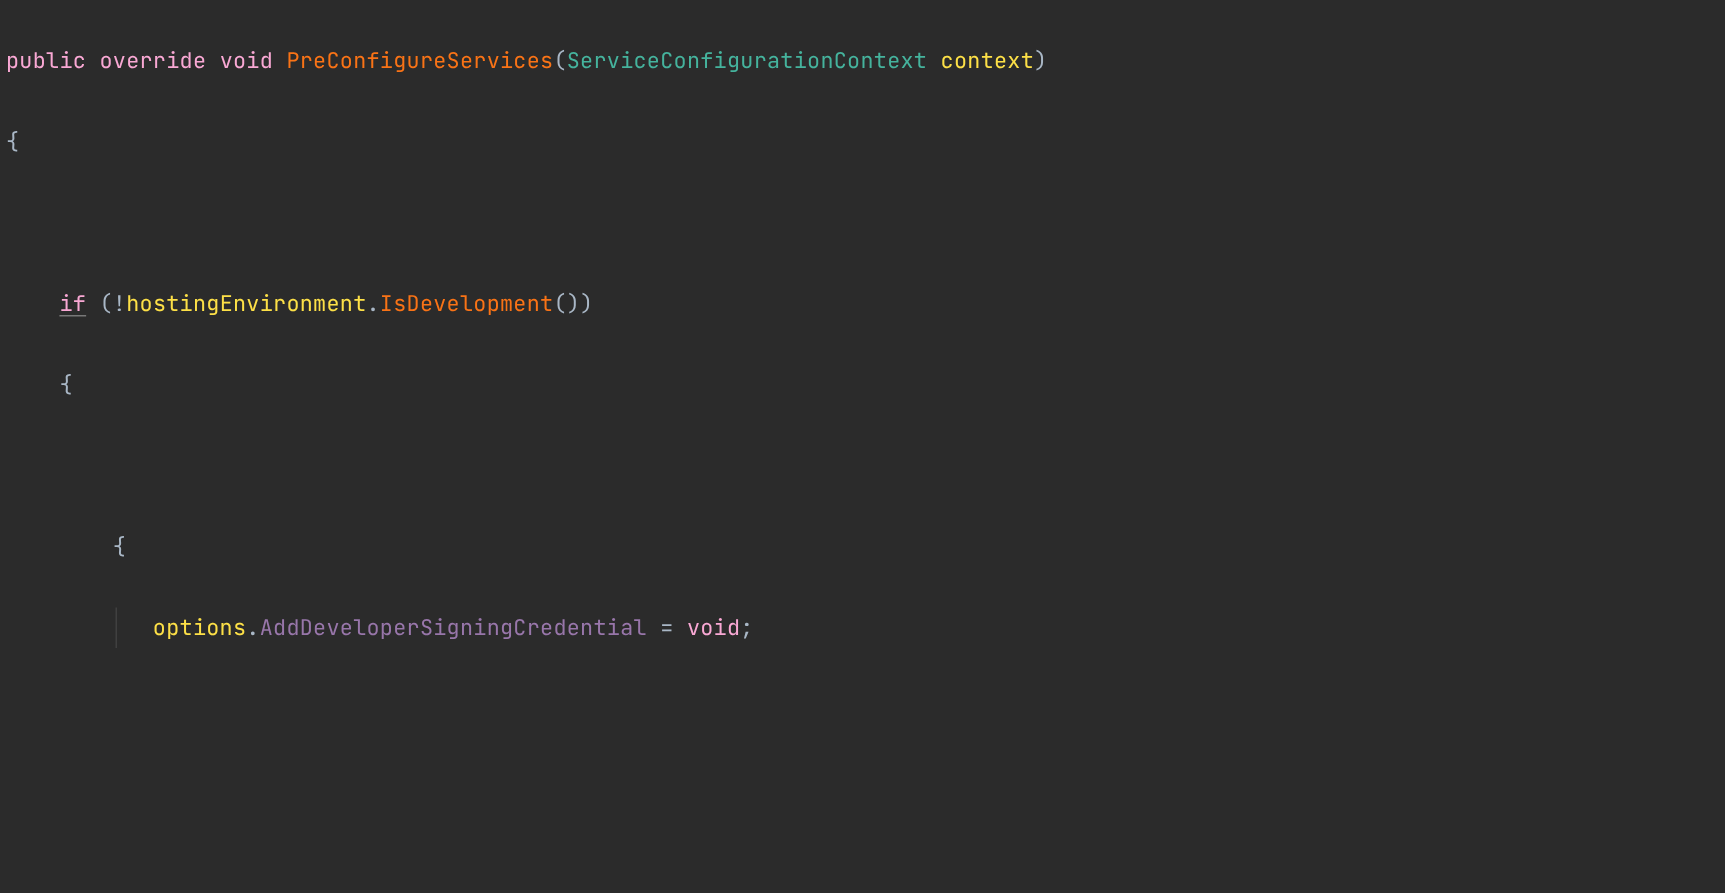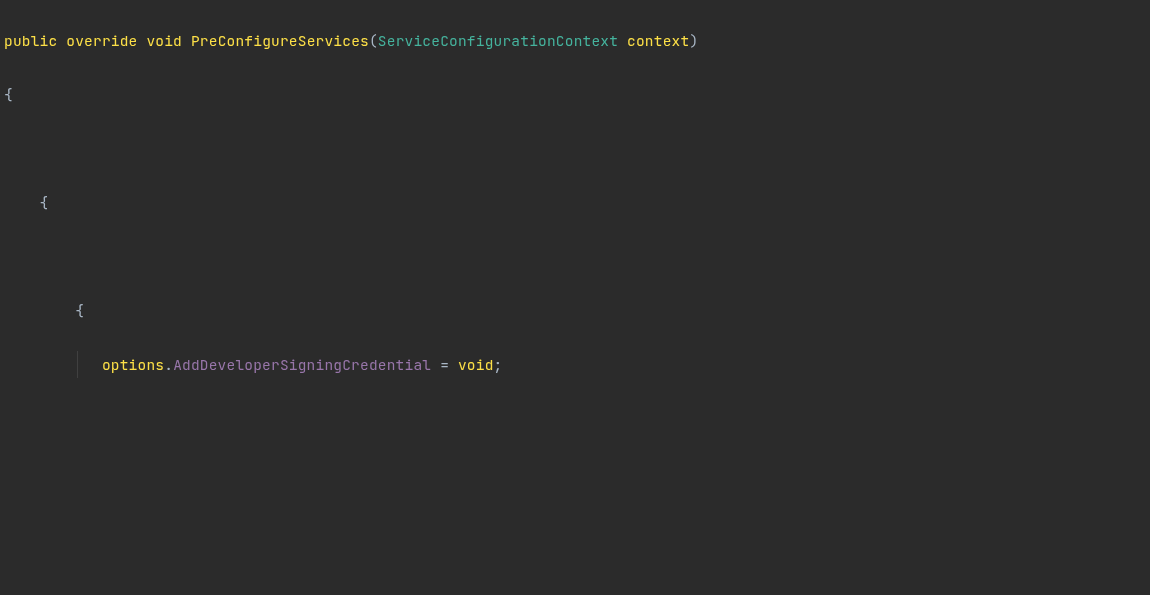--- a/index.html
+++ b/index.html
@@ -12,23 +12,23 @@
     line-height: 27px;
     width: 1150px;
     height: 595px;
     overflow: hidden;
   }
   .editor {
     padding: 0 4px;
     white-space: pre;
     letter-spacing: 0.2px;
   }
-  .kw { color: #fde047; }            
+  .kw { color: #f9a8d4; }            
   .type { color: #45b39d; }          
-  .method { color: #fde047; }        
+  .method { color: #f97316; }        
   .prop { color: #9876aa; }          
   .param { color: #fde047; }           
   .punct { color: #a9b7c6; }
   .underline { text-decoration: underline; text-decoration-color: #787878; text-underline-offset: 3px; }
   .line { height: 27px; }
   .guide {
     border-left: 1px solid #404040;
     height: 27px;
     display: inline-block;
     vertical-align: top;
@@ -36,20 +36,21 @@
     margin-right: -3px;
   }
 </style>
 </head>
 <body>
 
 <div class="editor">
 <div class="line"><span class="kw">public</span> <span class="kw">override</span> <span class="kw">void</span> <span class="method">PreConfigureServices</span><span class="punct">(</span><span class="type">ServiceConfigurationContext</span> <span class="param">context</span><span class="punct">)</span></div>
 <div class="line"><span class="punct">{</span></div>
 <div class="line"> </div>
+<div class="line">    <span class="kw underline">if</span><span class="punct"> (!</span><span class="param">hostingEnvironment</span><span class="punct">.</span><span class="method">IsDevelopment</span><span class="punct">())</span></div>
 <div class="line">    <span class="punct">{</span></div>
 <div class="line"> </div>
 <div class="line">        <span class="punct">{</span></div>
 <div class="line">        <span class="guide"></span>   <span class="param">options</span><span class="punct">.</span><span class="prop">AddDeveloperSigningCredential</span><span class="punct"> = </span><span class="kw">void</span><span class="punct">;</span></div>
 
 
 
 
 
 

